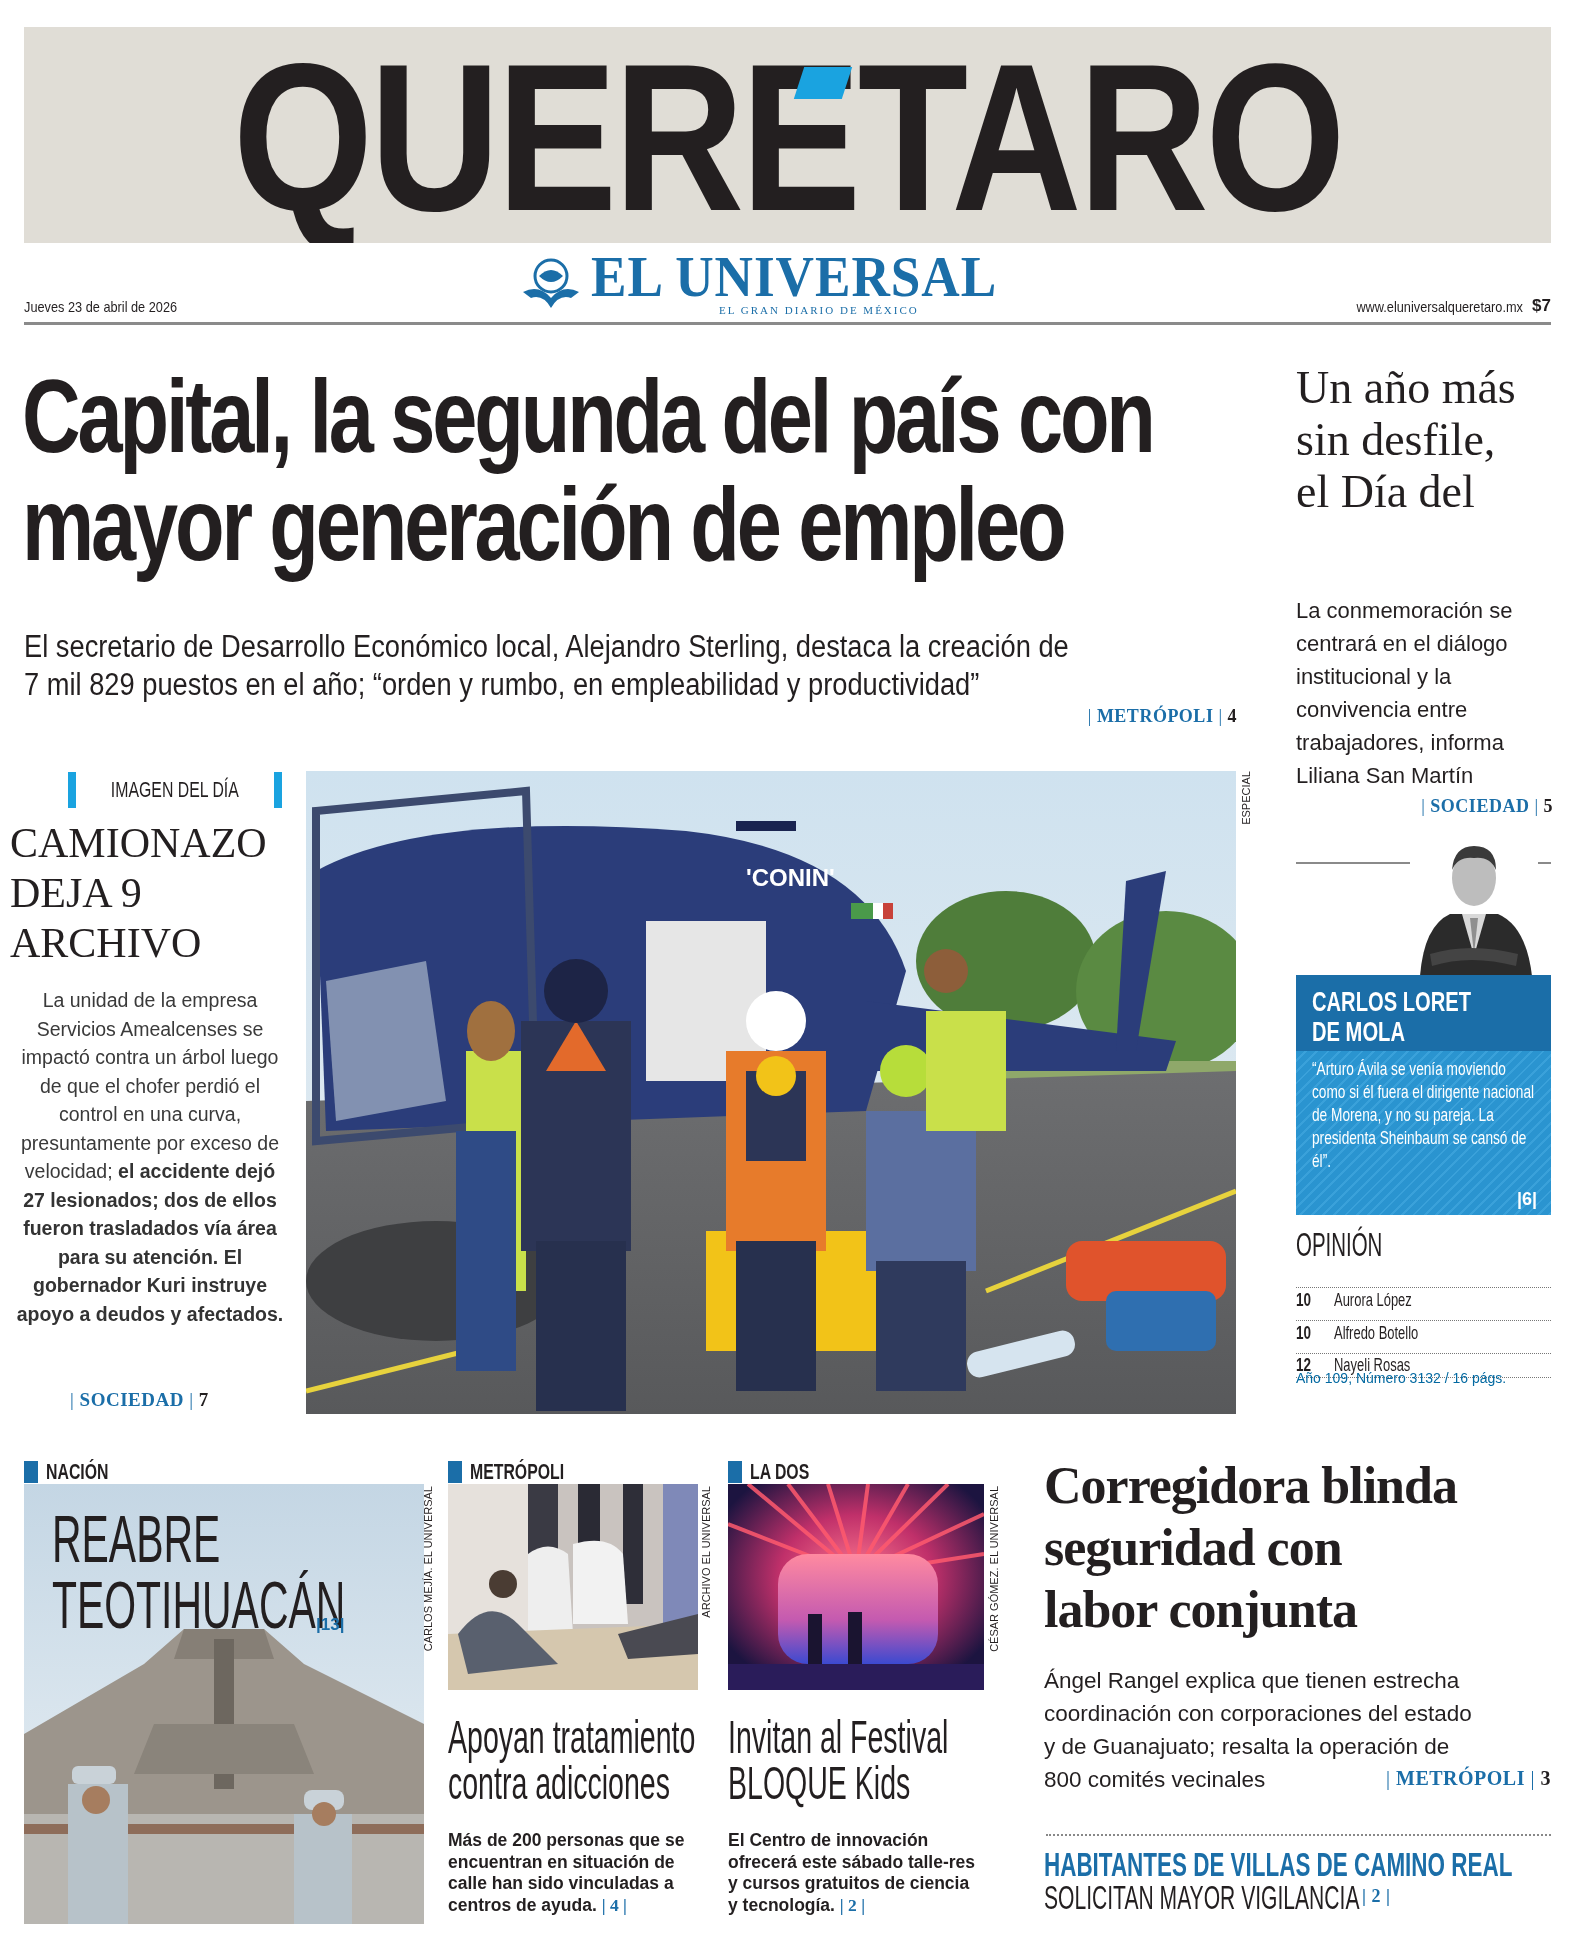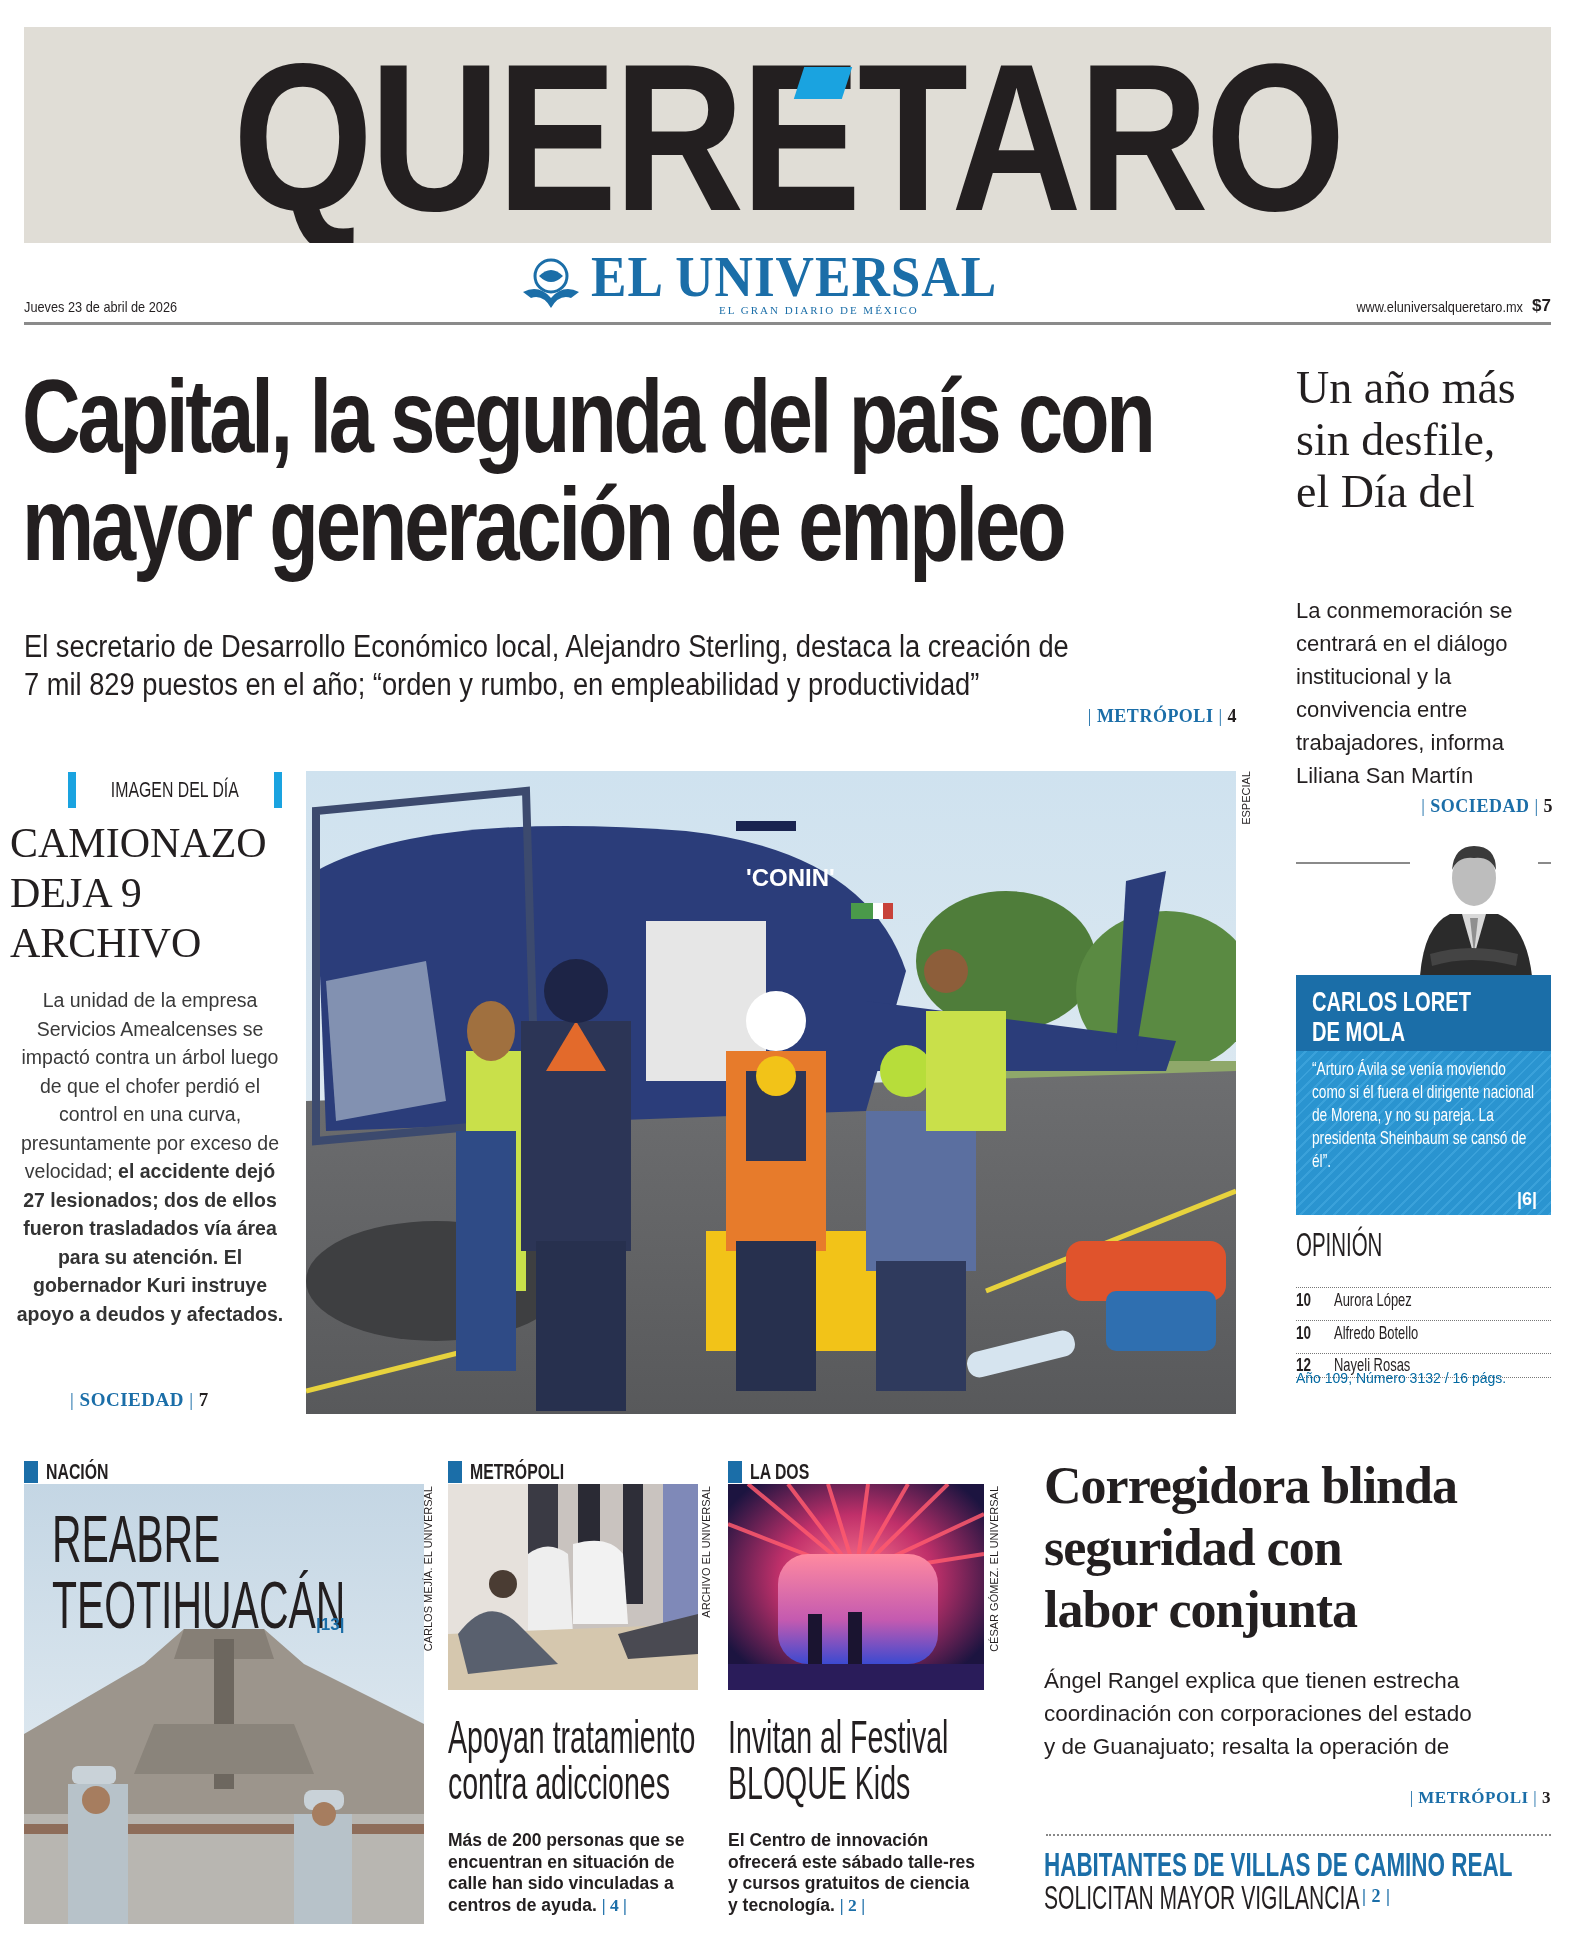--- a/index.html
+++ b/index.html
@@ -101,21 +101,21 @@
   .teaser-body { font-size: 17.5px; line-height: 21.5px; font-weight: 700; color: #231f20; }
   .metro-head { left: 448px; top: 1714px; }
   .metro-body { left: 448px; top: 1830px; width: 260px; }
   .lados-head { left: 728px; top: 1714px; }
   .lados-body { left: 728px; top: 1830px; width: 250px; }
   .inline-ref { color: #1b6ea8; font-family: "Liberation Serif", serif; font-weight: 700; }
 
   .corr-head { left: 1044px; top: 1455px; width: 520px; font-family: "Liberation Serif", serif; font-weight: 700;
     font-size: 52px; line-height: 62px; color: #231f20; letter-spacing: -1px; }
   .corr-body { left: 1044px; top: 1664px; width: 520px; font-size: 22.5px; line-height: 33px; color: #231f20; }
-  .corr-ref { right: 24px; top: 1767px; font-size: 17px; margin-top: 21px; }
+  .corr-ref { right: 24px; top: 1767px; font-size: 20px; }
   .corr-rule { left: 1046px; top: 1834px; width: 505px; height: 0; border-top: 2px dotted #888; }
   .villas-1 { left: 1044px; top: 1846px; font-size: 34px; line-height: 36px; font-weight: 700; color: #1b6ea8;
     transform: scaleX(0.66); transform-origin: left top; white-space: nowrap; }
   .villas-2 { left: 1044px; top: 1880px; font-size: 34px; line-height: 34px; color: #231f20;
     transform: scaleX(0.62); transform-origin: left top; white-space: nowrap; }
   .villas-ref { left: 1362px; top: 1886px; font-size: 18px; }
 </style>
 </head>
 <body>
 
@@ -387,20 +387,21 @@
 
 <div class="abs corr-head">
   <div>Corregidora blinda</div>
   <div>seguridad con</div>
   <div>labor conjunta</div>
 </div>
 <div class="abs corr-body">
   <div>Ángel Rangel explica que tienen estrecha</div>
   <div>coordinación con corporaciones del estado</div>
   <div>y de Guanajuato; resalta la operación de</div>
+  <div>800 comités vecinales</div>
 </div>
 <div class="abs ref corr-ref">
   <span class="bar">| </span><span>METRÓPOLI</span><span class="bar"> | </span><span class="num">3</span>
 </div>
 <div class="abs corr-rule"></div>
 
 <div class="abs villas-1">HABITANTES DE VILLAS DE CAMINO REAL</div>
 <div class="abs villas-2">SOLICITAN MAYOR VIGILANCIA</div>
 <div class="abs ref villas-ref">| 2 |</div>
 

